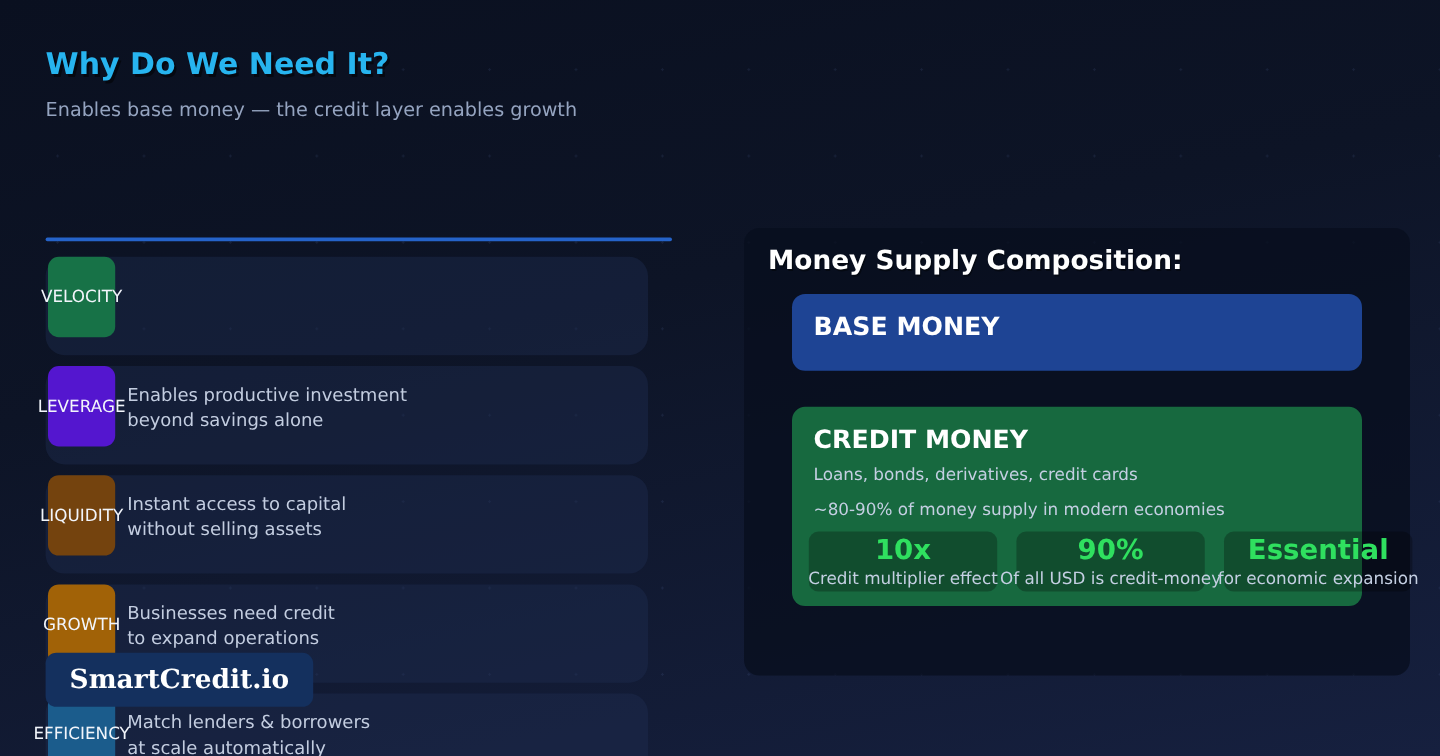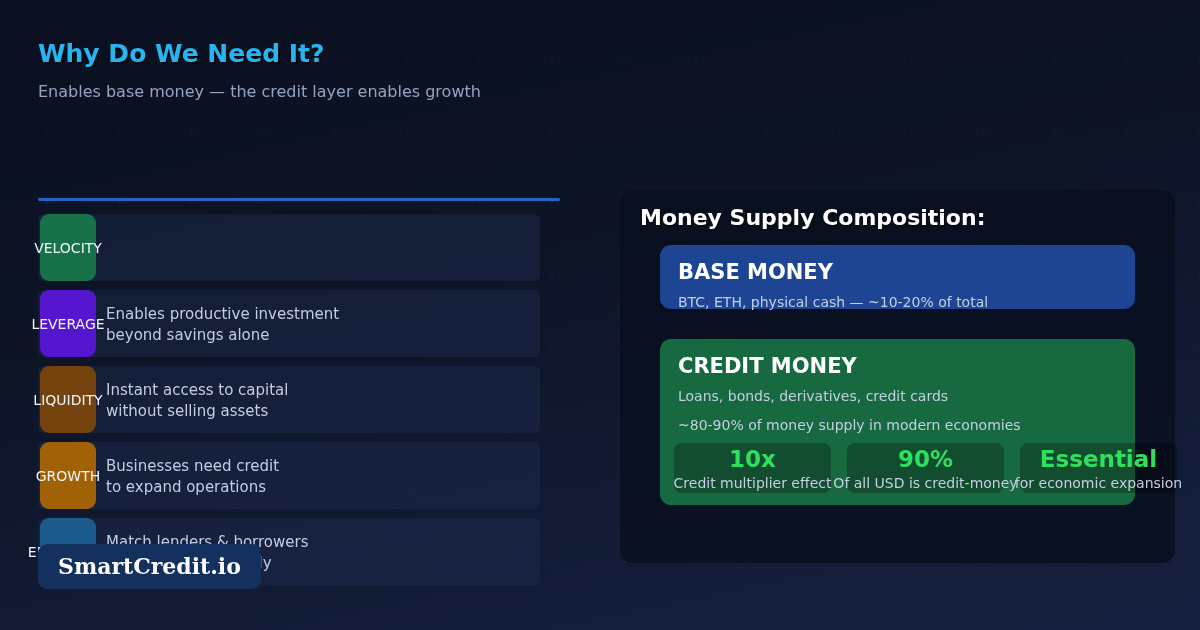--- a/index.html
+++ b/index.html
@@ -43,23 +43,23 @@
   }
   #divider {
     position:absolute; left:38px; top:198px;
     width:522px; height:3px; background:#2563c9; border-radius:2px;
   }
 
   
   #features { position:absolute; left:38px; top:214px; width:502px; }
   .feature-row {
     position:relative;
-    height:67px; margin-bottom:9px;
+    height:82px; margin-bottom:9px;
     background:rgba(30,45,82,.42);
-    border-radius:6px;
+    border-radius:16px;
   }
   .feature-badge {
     position:absolute; left:2px; top:0;
     width:56px; height:67px;
     border-radius:9px;
     display:flex; align-items:center; justify-content:center;
   }
   .feature-badge-label {
     font-size:14px; color:#f2f5fb; white-space:nowrap;
     line-height:1;
@@ -182,21 +182,20 @@
     </div>
   </div>
 
 <div id="footer-badge">SmartCredit.io</div>
 
 <div id="right-panel"></div>
 <div id="panel-heading">Money Supply Composition:</div>
 
 <div class="money-card" id="card-base">
   <div class="money-card-title">BASE MONEY</div>
-  <div class="money-card-desc">BTC, ETH, physical cash — ~10-20% of total</div>
 </div>
 
 <div class="money-card" id="card-credit">
   <div class="money-card-title">CREDIT MONEY</div>
   <div class="money-card-desc">Loans, bonds, derivatives, credit cards</div>
   <div class="money-card-desc2">~80-90% of money supply in modern economies</div>
   <div id="stats">
       <div class="stat-box">
         <div class="stat-value">10x</div>
         <div class="stat-caption">Credit multiplier effect</div>

